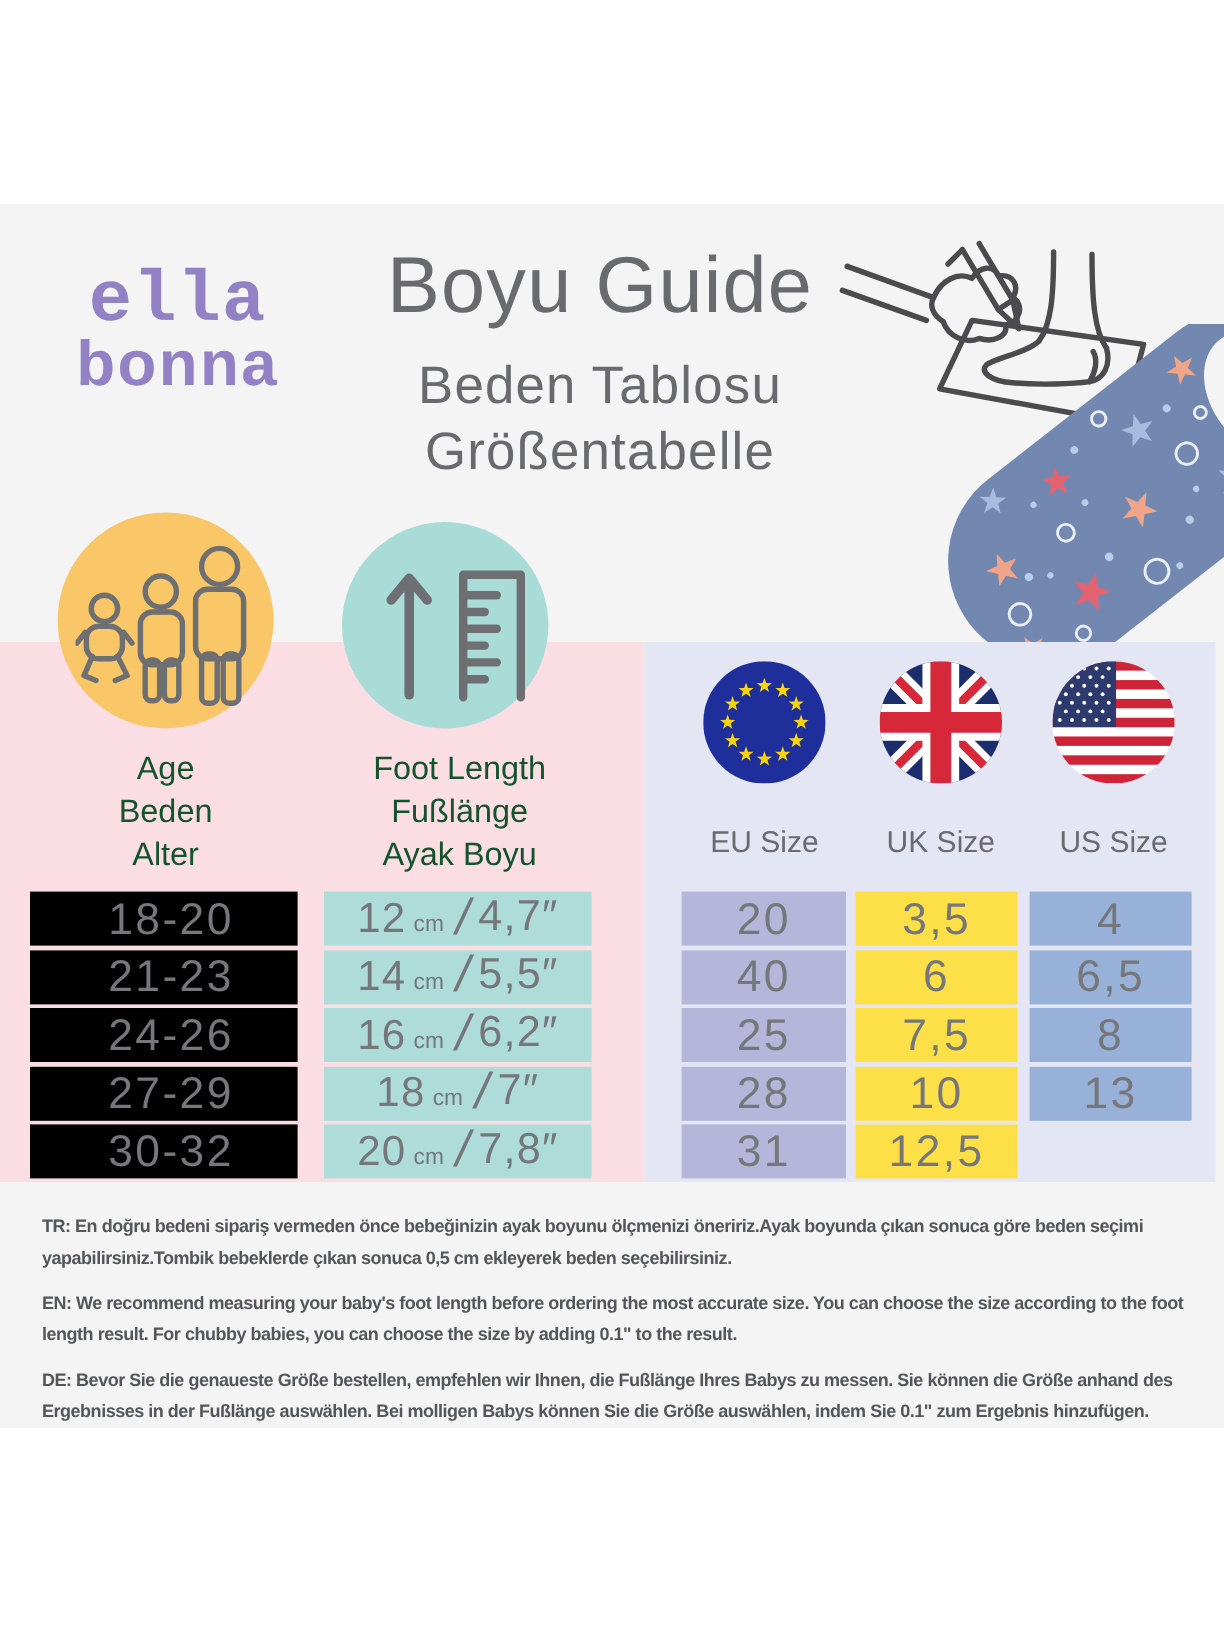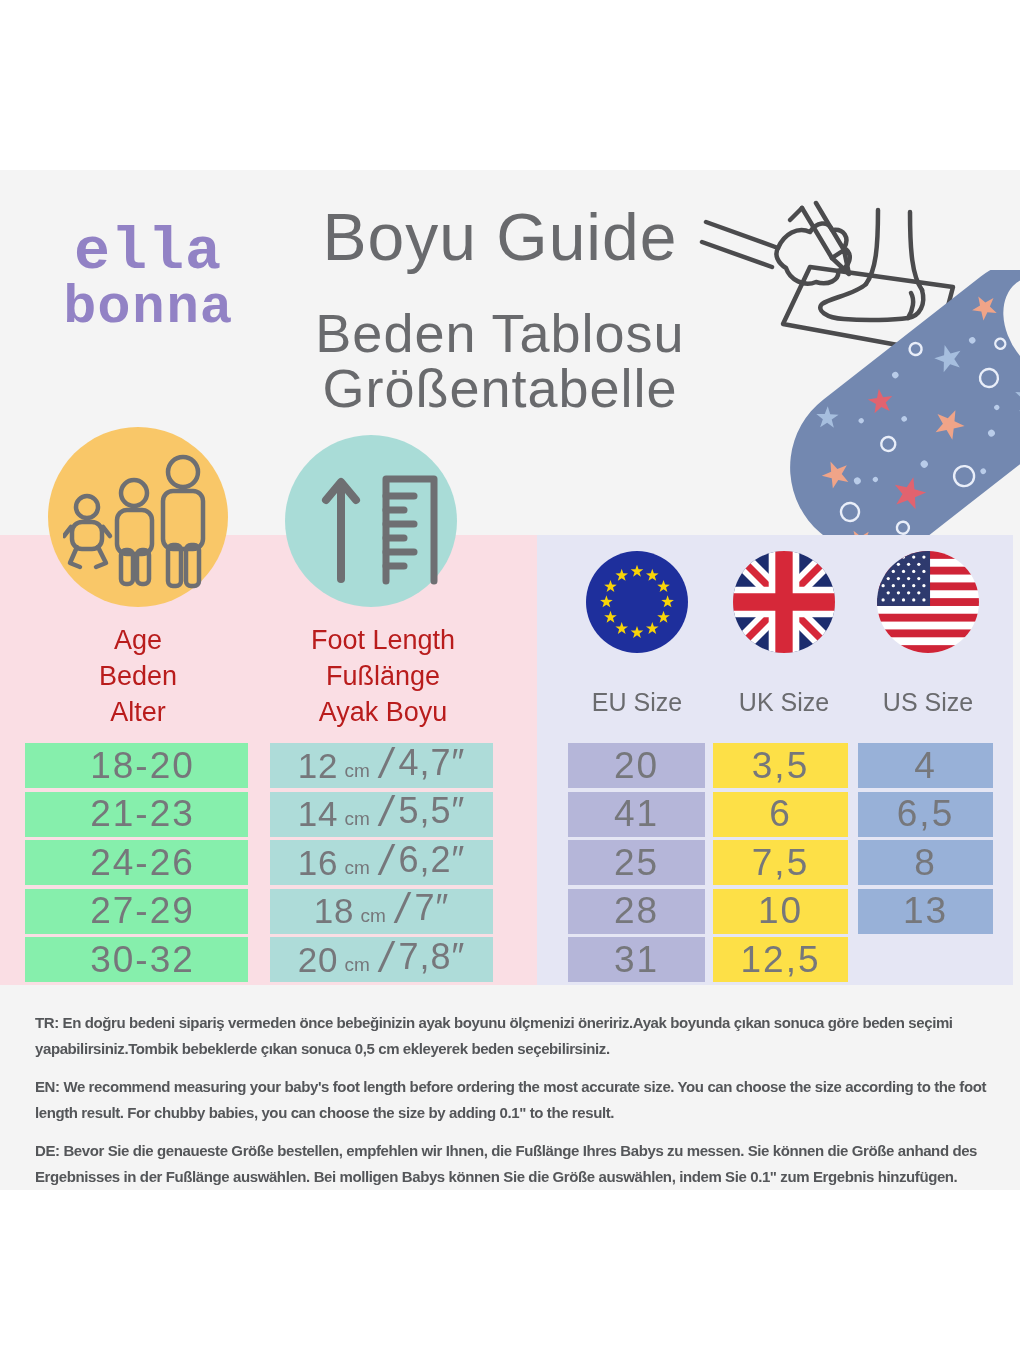--- a/index.html
+++ b/index.html
@@ -7,36 +7,36 @@
   body { font-family:"Liberation Sans", sans-serif; }
   .canvas { position:relative; width:1020px; height:1360px; background:#ffffff; overflow:hidden; margin:0 auto; }
   .content { position:absolute; top:170px; left:0; width:1020px; height:1020px; background:#f4f4f4; overflow:hidden; }
 
   
   .logo { position:absolute; left:38px; top:58px; width:220px; text-align:center; color:#9282c5; font-weight:bold; }
   .logo .l1 { font-size:60px; line-height:0.82; letter-spacing:1px;font-family:Liberation Mono, monospace; }
   .logo .l2 { font-size:53px; line-height:1.0; letter-spacing:2px; }
   .titles { position:absolute; left:255px; top:34px; width:490px; text-align:center; color:#696a6d; }
   .titles .main { font-size:66px; line-height:1.0; letter-spacing:1px; }
-  .titles .sub { font-size:54px; line-height:55px; letter-spacing:1px; margin-top:36px; }
+  .titles .sub { font-size:44px; line-height:55px; letter-spacing:1px; margin-top:24px; }
   .titles .sub div { white-space:nowrap; }
 
   .trace-illustration { position:absolute; left:698px; top:22px; }
   .bib-illustration { position:absolute; left:778px; top:100px; }
 
   
   .pink-panel { position:absolute; left:0; top:365px; width:537px; height:450px; background:#fadee4; }
   .lavender-panel { position:absolute; left:537px; top:365px; width:476px; height:450px; background:#e5e6f4; }
 
   
   .circle { position:absolute; border-radius:50%; display:flex; align-items:center; justify-content:center; }
   .circle.age { left:48px; top:257px; width:180px; height:180px; background:#f9c768; }
   .circle.foot { left:285px; top:265px; width:172px; height:172px; background:#a9dcd7; }
 
-  .col-label { position:absolute; text-align:center; color:#b91c1c; font-size:27px; line-height:36px; }
+  .col-label { position:absolute; text-align:center; color:#14532d; font-size:27px; line-height:36px; }
   .col-label.age { left:28px; top:452px; width:220px; }
   .col-label.foot { left:273px; top:452px; width:220px; }
 
   
   .flag { position:absolute; width:102px; height:102px; }
   .flag.eu { left:586px; top:381px; }
   .flag.uk { left:733px; top:381px; }
   .flag.us { left:877px; top:381px; }
   .flag-label { position:absolute; top:518px; width:140px; text-align:center; color:#6a6b6e; font-size:25px; }
   .flag-label.eu { left:567px; }
@@ -45,21 +45,21 @@
 
   
   .tcol { position:absolute; top:573px; }
   .tcol .cell { height:45px; margin-bottom:3.6px; display:flex; align-items:center; justify-content:center;
                 color:#76777b; font-size:37px; letter-spacing:2px; }
   .tcol.agecol { left:25px; width:223px; }
   .tcol.footcol { left:270px; width:223px; }
   .tcol.eucol { left:568px; width:137px; }
   .tcol.ukcol { left:713px; width:135px; }
   .tcol.uscol { left:858px; width:135px; }
-  .agecol .cell { background:#86efac;padding-left:12px; }
+  .agecol .cell { background:#000000;padding-left:12px; }
   .footcol .cell { background:#aedcd9; letter-spacing:1px; }
   .eucol .cell { background:#b5b6d9; }
   .ukcol .cell { background:#fde047;text-align:right; }
   .uscol .cell { background:#98b1d8; }
   .footcol .num { font-size:35px; }
   .footcol .unit { font-size:19px; letter-spacing:0; margin:10px 0 0 6px; }
   .footcol .slash { font-size:42px; font-style:italic; margin:0 6px 4px 10px; }
   .footcol .inch { font-size:36px; margin-top:-6px; }
 
   
@@ -332,21 +332,21 @@
       <div class="cell">
         <span class="num">20</span>
           <span class="unit">cm</span>
           <span class="slash">/</span>
           <span class="inch">7,8″</span>
       </div>
     </div>
 
     <div class="tcol eucol">
       <div class="cell">20</div>
-      <div class="cell">41</div>
+      <div class="cell">40</div>
       <div class="cell">25</div>
       <div class="cell">28</div>
       <div class="cell">31</div>
     </div>
 
     <div class="tcol ukcol">
       <div class="cell">3,5</div>
       <div class="cell">6</div>
       <div class="cell">7,5</div>
       <div class="cell">10</div>

